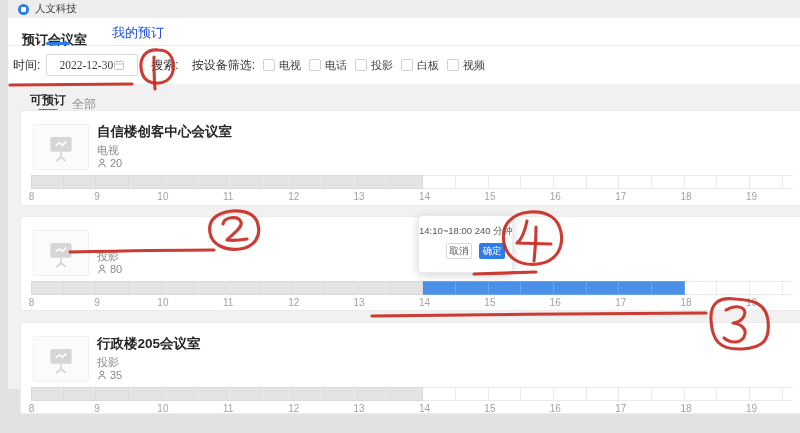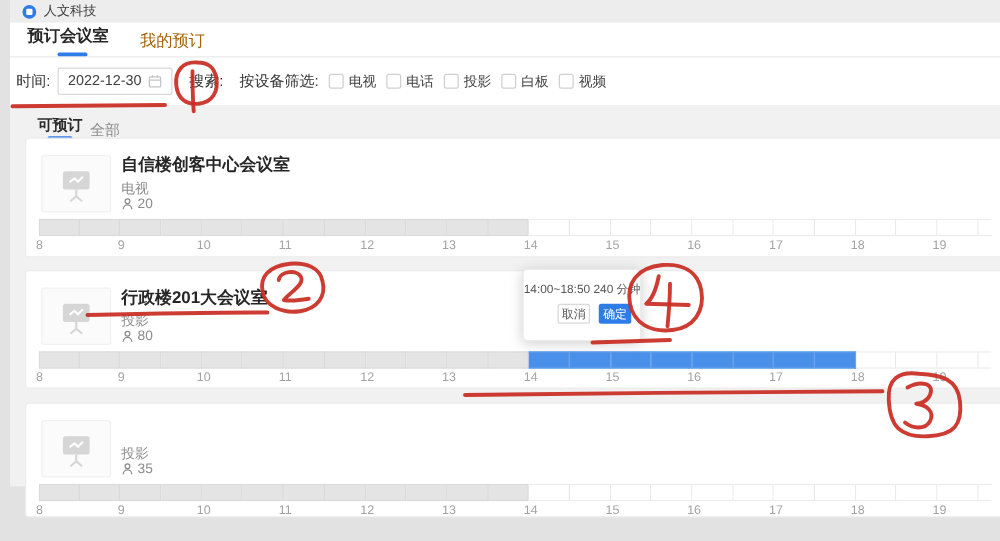--- a/index.html
+++ b/index.html
@@ -11,29 +11,29 @@
   .tabbar { position:absolute; left:0; top:0; width:100%; height:18px; background:#ededed; display:flex; align-items:center; }
   .logo { width:11px; height:11px; border-radius:50%; background:#2e7ce8; margin-left:10px; position:relative; flex:none; }
   .logo::after { content:""; position:absolute; left:3px; top:3px; width:5px; height:5px; background:#fff; border-radius:1px; }
   .appname { font-size:10.5px; color:#3c3c3c; margin-left:6px; }
   .wintab { position:absolute; left:80px; top:0; height:18px; width:92px; background:#f7f7f7; border-left:1px solid #e3e3e3; border-right:1px solid #e3e3e3; display:flex; align-items:center; justify-content:space-between; padding:0 7px; }
   .wintab .t { font-size:10.5px; color:#333; }
   .wintab .x { font-size:11px; color:#888; cursor:pointer; line-height:1; }
 
   
   .navrow { position:absolute; left:0; top:18px; width:100%; height:28px; background:#fff; border-bottom:1px solid #e9e9e9; }
-  .nav-main { position:absolute; left:14px; top:2px; font-size:13px; font-weight:bold; color:#262626; }
+  .nav-main { position:absolute; left:14px; top:13px; font-size:13px; font-weight:bold; color:#262626; }
   .nav-main-underline { position:absolute; left:38px; top:24px; width:24px; height:3px; border-radius:2px; background:#2e7ce8; }
-  .nav-sub { position:absolute; left:104px; top:6px; font-size:13px; color:#a16207; }
+  .nav-sub { position:absolute; left:104px; top:6px; font-size:13px; color:#1d4ed8; }
 
   
   .filterrow { position:absolute; left:0; top:46px; width:100%; height:38px; background:#fff; display:flex; align-items:center; }
   .flabel { font-size:12px; color:#333; flex:none; }
   .inputbox { height:22px; border:1px solid #d9d9d9; border-radius:2px; background:#fff; display:flex; align-items:center; flex:none; }
-  .datebox { width:92px; margin-left:6px; padding:0 7px; justify-content:space-between; }
+  .datebox { width:92px; margin-left:6px; padding:0 7px; justify-content:center;font-family:Liberation Serif, serif; }
   .datebox .val { font-size:11.5px; color:#404040; }
   .searchbox { width:100px; margin-left:5px; padding:0 7px; }
   .searchbox .ph { font-size:11.5px; color:#c3c3c3; margin-left:5px; }
   .ml13 { margin-left:13px; } .ml5 { margin-left:5px; }
   .devgroup { display:flex; align-items:center; margin-left:8px; }
   .cb { width:12px; height:12px; border:1px solid #d0d0d0; border-radius:2px; background:#fff; flex:none; }
   .devgroup .dl { font-size:11px; color:#404040; margin-left:4px; }
 
   
   .content { position:absolute; left:0; top:84px; width:100%; height:305px; background:#f1f1f2; }
@@ -185,21 +185,20 @@
     </div>
 
     <div class="card card2">
       <div class="thumb">
         <svg width="32" height="32" viewBox="0 0 24 24">
           <rect x="4" y="4.5" width="16" height="11" rx="1.5" fill="#d6d6d6"></rect>
           <path d="M8 11 l3-2.2 2 2 3-3" stroke="#fff" stroke-width="1.2" fill="none"></path>
           <path d="M12 15.5 v4 M12 19.5 l-3.5 3 M12 19.5 l3.5 3" stroke="#d6d6d6" stroke-width="1.3" fill="none"></path>
         </svg>
       </div>
-      <div class="rtitle">行政楼201大会议室</div>
       <div class="rdevice">投影</div>
       <div class="rpeople">
         <svg width="10" height="10" viewBox="0 0 10 10">
           <circle cx="5" cy="3" r="1.9" fill="none" stroke="#8c8c8c" stroke-width="1"></circle>
           <path d="M1.6 9.3 a3.4 3.4 0 0 1 6.8 0" fill="none" stroke="#8c8c8c" stroke-width="1"></path>
         </svg>
         <span>80</span>
       </div>
       <div class="timeline">
           <div class="cell off" style="width: 32.7px;"></div>
@@ -244,20 +243,21 @@
     </div>
 
     <div class="card card3">
       <div class="thumb">
         <svg width="32" height="32" viewBox="0 0 24 24">
           <rect x="4" y="4.5" width="16" height="11" rx="1.5" fill="#d6d6d6"></rect>
           <path d="M8 11 l3-2.2 2 2 3-3" stroke="#fff" stroke-width="1.2" fill="none"></path>
           <path d="M12 15.5 v4 M12 19.5 l-3.5 3 M12 19.5 l3.5 3" stroke="#d6d6d6" stroke-width="1.3" fill="none"></path>
         </svg>
       </div>
+      <div class="rtitle">行政楼205会议室</div>
       <div class="rdevice">投影</div>
       <div class="rpeople">
         <svg width="10" height="10" viewBox="0 0 10 10">
           <circle cx="5" cy="3" r="1.9" fill="none" stroke="#8c8c8c" stroke-width="1"></circle>
           <path d="M1.6 9.3 a3.4 3.4 0 0 1 6.8 0" fill="none" stroke="#8c8c8c" stroke-width="1"></path>
         </svg>
         <span>35</span>
       </div>
       <div class="timeline">
           <div class="cell off" style="width: 32.7px;"></div>
@@ -295,21 +295,21 @@
           <span style="left: 392.4px;">14</span>
           <span style="left: 457.8px;">15</span>
           <span style="left: 523.2px;">16</span>
           <span style="left: 588.6px;">17</span>
           <span style="left: 654px;">18</span>
           <span style="left: 719.4px;">19</span>
         </div>
     </div>
 
     <div class="popup">
-      <div class="ptext">14:00~18:50 240 分钟</div>
+      <div class="ptext">14:10~18:00 240 分钟</div>
       <div class="btns">
         <div class="btn cancel">取消</div>
         <div class="btn ok">确定</div>
       </div>
     </div>
   </div>
 </div>
 
 <svg class="anno" viewBox="0 0 800 433">
   <path d="M10 85 L132 84"></path>

